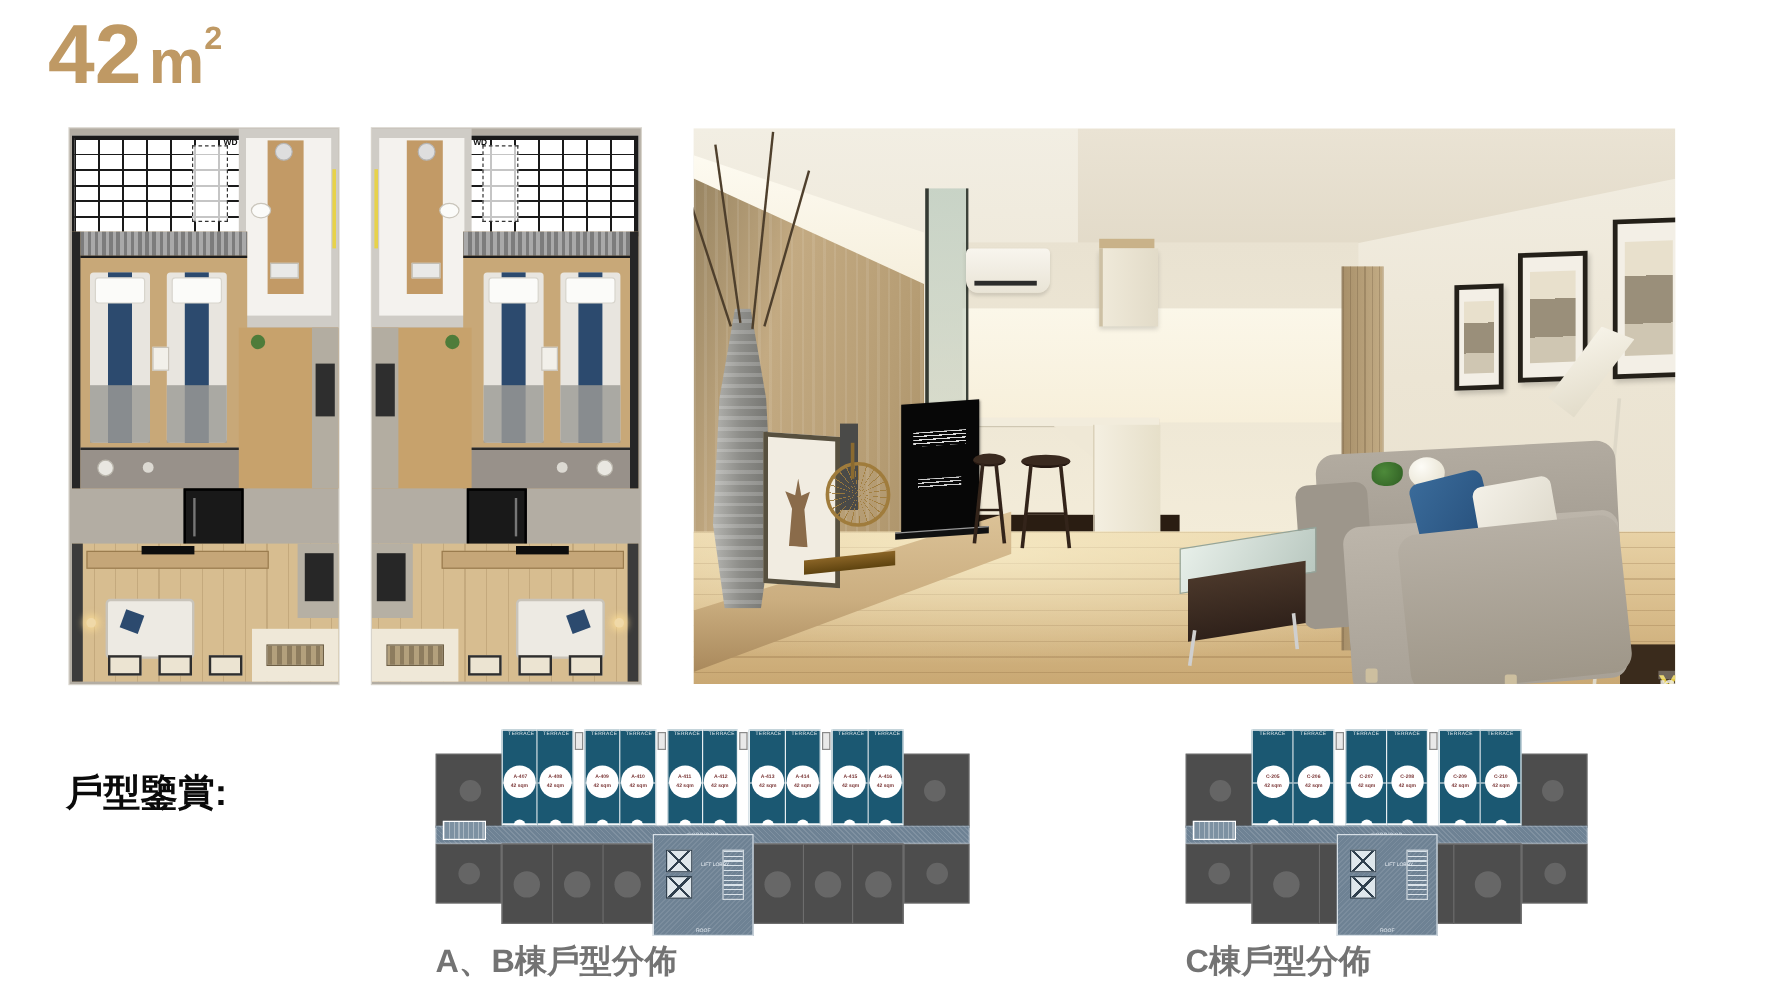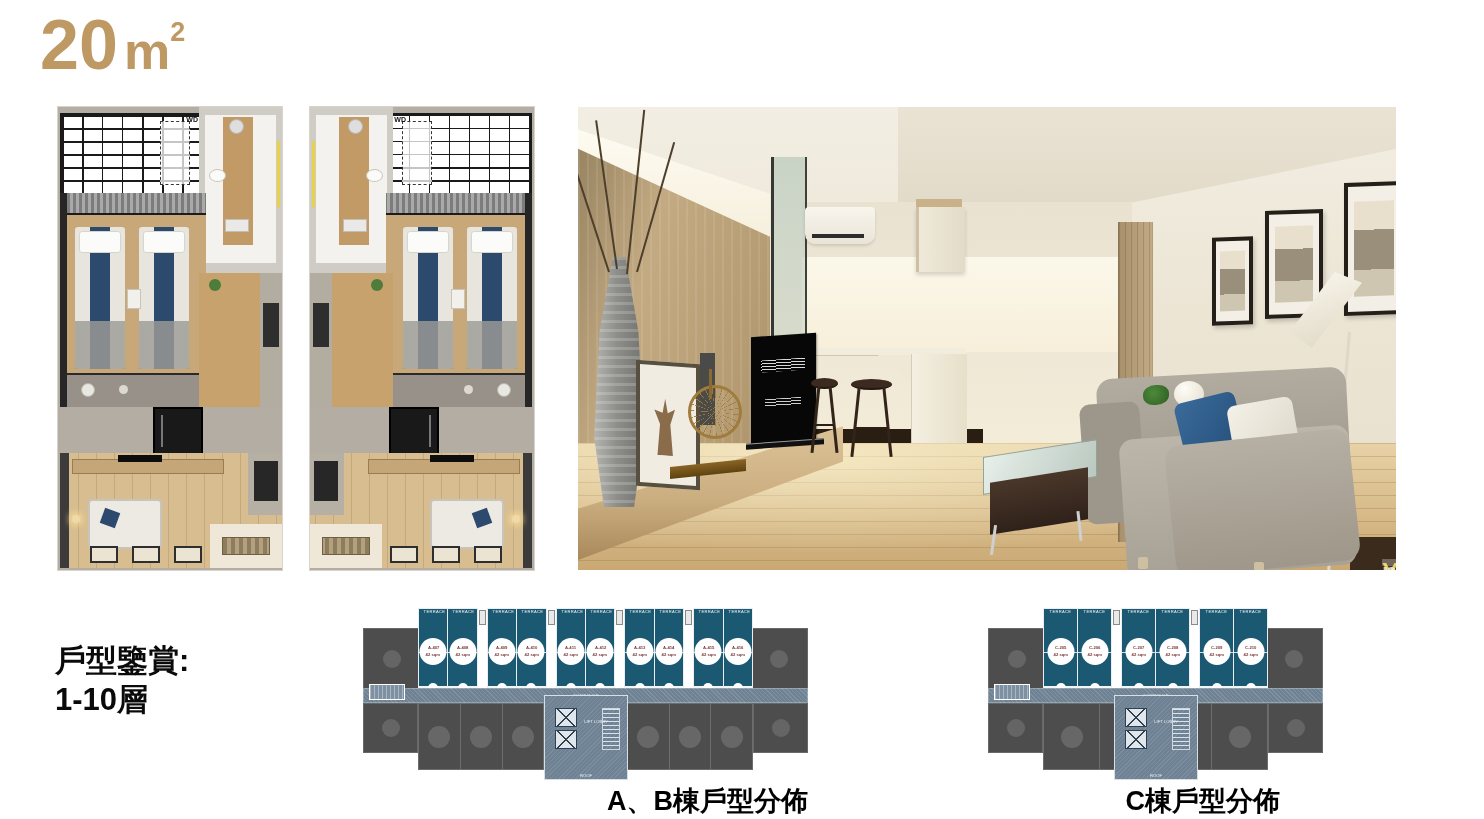--- a/index.html
+++ b/index.html
@@ -217,28 +217,28 @@
     background-image:repeating-linear-gradient(-45deg,rgba(255,255,255,.09) 0 1px,transparent 1px 3px);}
   .lift{position:absolute;left:10px;width:20px;height:17px;background:#dfe7ec;border:1px solid #30404e;
     background-image:linear-gradient(45deg,transparent 46%,#30404e 46% 54%,transparent 54%),
                      linear-gradient(-45deg,transparent 46%,#30404e 46% 54%,transparent 54%);}
   .l1{top:12px;} .l2{top:34px;}
   .lift-label{position:absolute;left:32px;top:22px;width:38px;text-align:center;font-size:6px;transform:scale(.7);
     color:#e8eef4;line-height:1.2;}
   .stairs{position:absolute;right:7px;top:12px;width:16px;height:40px;border:1px solid #cfd8de;
     background:repeating-linear-gradient(to bottom,rgba(230,238,244,.9) 0 1px,transparent 1px 4px);}
   .roof-label{position:absolute;bottom:0;left:50%;transform:translateX(-50%) scale(.7);font-size:6px;color:#e8eef4;}
-  .diagram-caption{position:absolute;top:783px;text-align:right;font-size:27px;font-weight:800;color:#000000;}
-  #cap-ab{left:363px;width:445px;} #cap-c{left:945px;width:335px;}
+  .diagram-caption{position:absolute;top:783px;text-align:left;font-size:27px;font-weight:800;color:#737373;}
+  #cap-ab{left:363px;width:445px;} #cap-c{left:988px;width:335px;}
 </style>
 </head>
 <body>
 
 <div class="title-row">
-  <span class="title-num">20</span>
+  <span class="title-num">42</span>
   <span class="title-unit"><span>m</span><span class="title-sup">2</span></span>
 </div>
 
 <div id="plan1" class="plan-wrap">
   <div class="plan">
     <div class="balcony">
       <span class="wd-box"></span>
       <span class="balcony-label">WD</span>
     </div>
     <div class="bath">
@@ -430,21 +430,20 @@
   <div class="tleg tl2"></div>
   <div class="watermark">
     <span class="wm-you">You</span>
       <span class="wm-nique">nique</span>
     <span class="wm-sub"></span>
   </div>
 </div>
 
 <div class="floors-note">
   <div>戶型鑒賞:</div>
-  <div>1-10層</div>
 </div>
 
 <div id="diag-ab" class="diagram">
   <div class="wing wl-top"></div>
   <div class="wing wl-bot"></div>
   <div class="wing wr-top"></div>
   <div class="wing wr-bot"></div>
   <div class="unit-row">
       <div class="unit">
         <span class="terrace">TERRACE</span>

